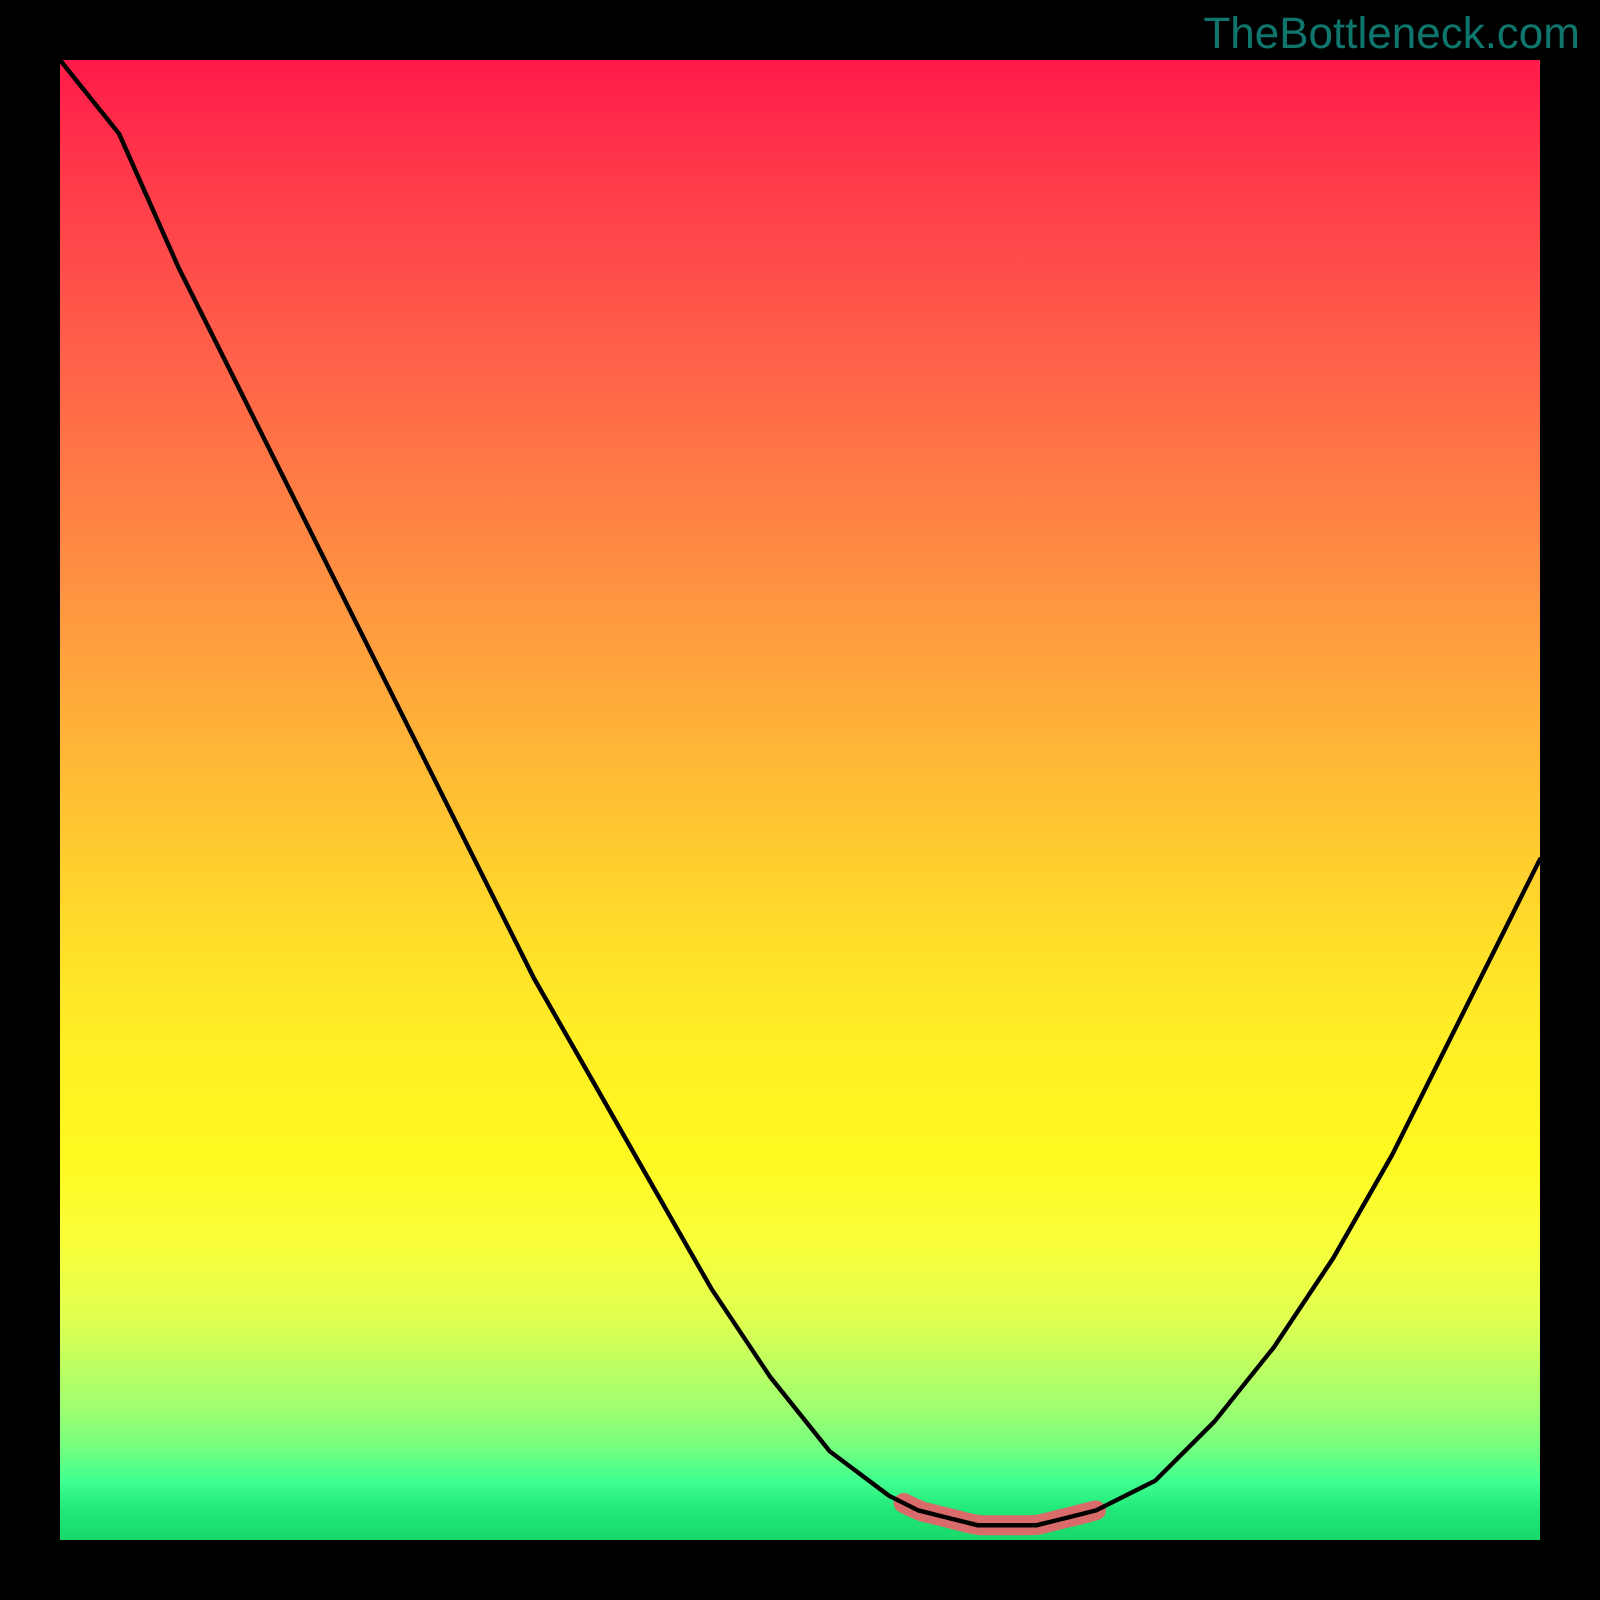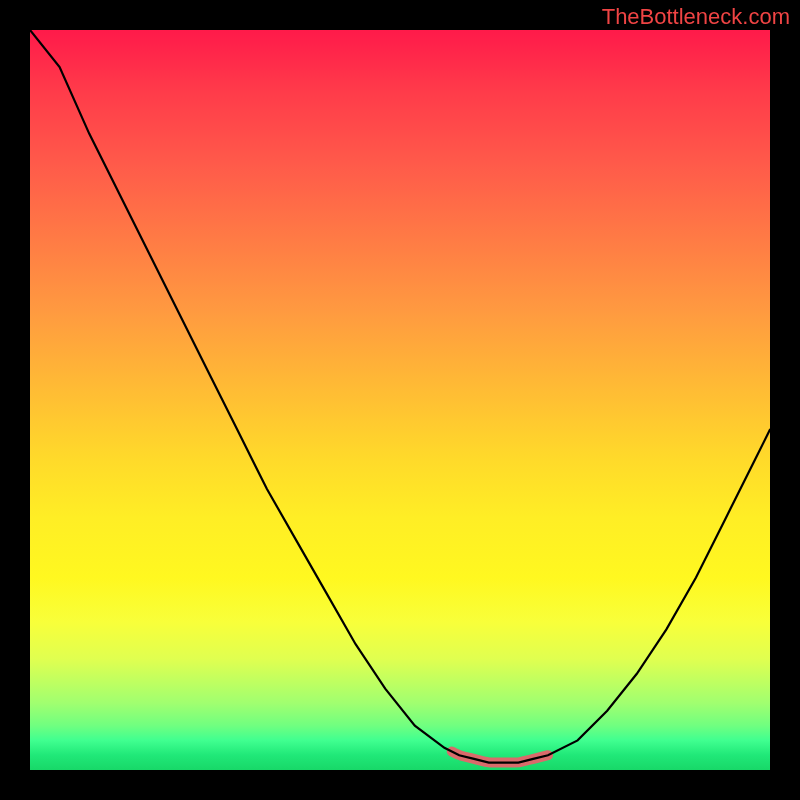--- a/index.html
+++ b/index.html
@@ -8,21 +8,21 @@
     height: 800px;
     background: #000;
     font-family: Arial, sans-serif;
     position: relative;
     overflow: hidden;
   }
   .watermark {
     position: absolute;
     top: 4px;
     right: 10px;
-    color: #ef4444;
+    color: #0f766e;
     font-size: 22px;
     font-weight: 500;
     z-index: 10;
   }
   .plot-area {
     position: absolute;
     left: 30px;
     top: 30px;
     width: 740px;
     height: 740px;

